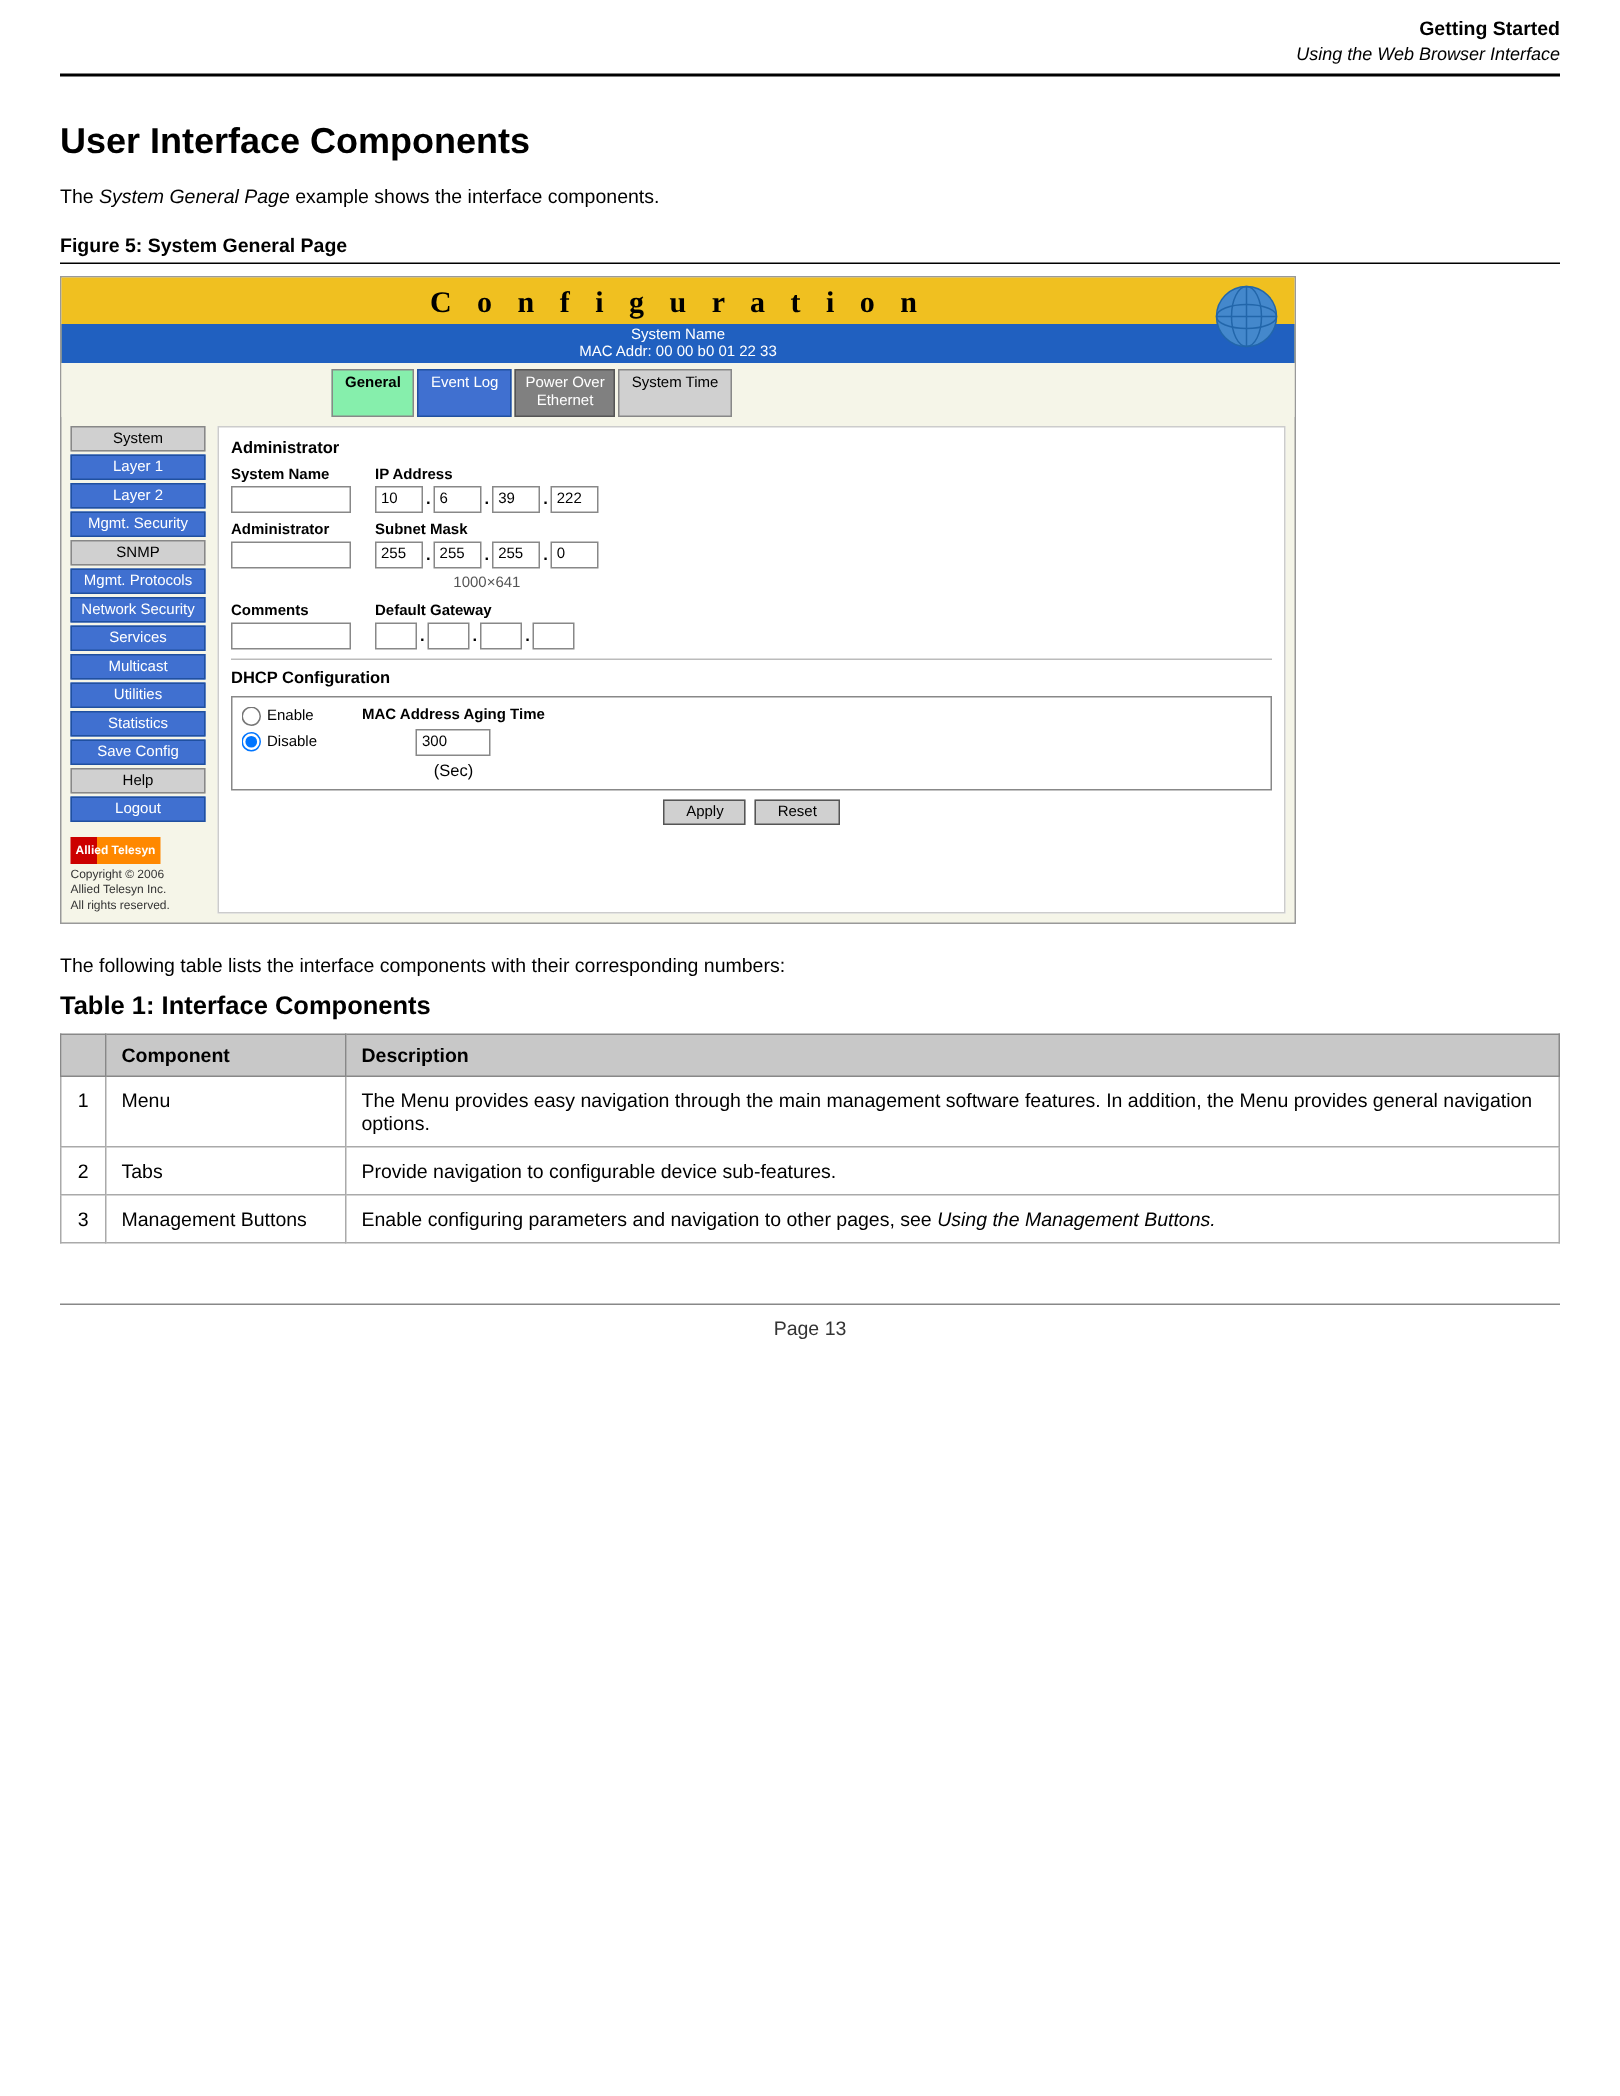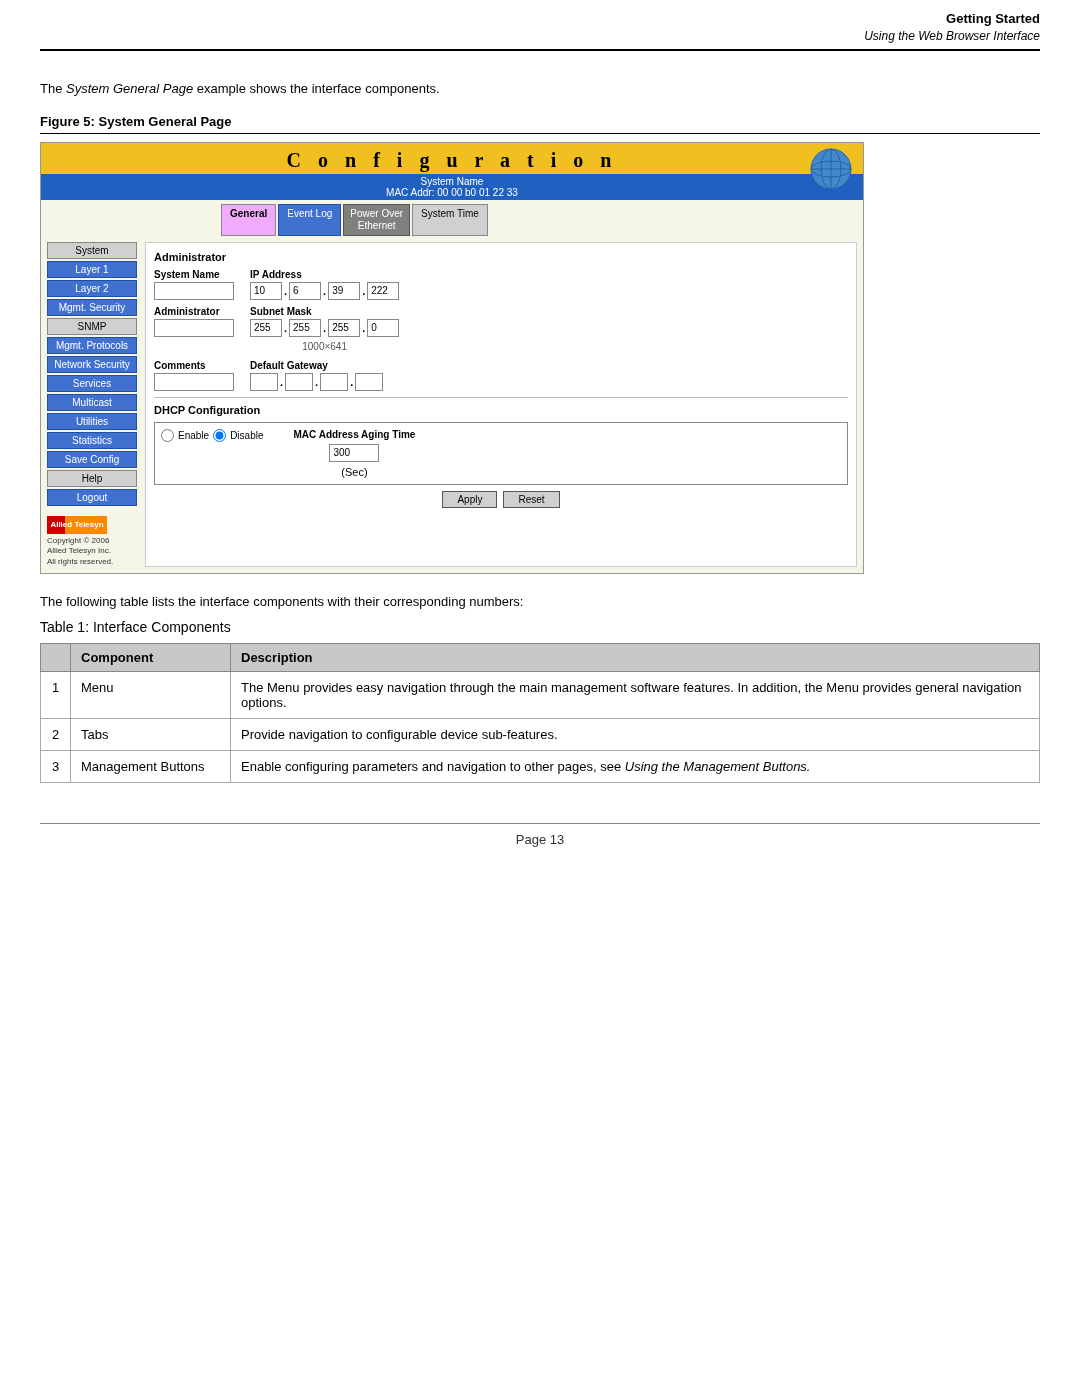--- a/index.html
+++ b/index.html
@@ -98,21 +98,21 @@
     }
     .config-tab {
       background: #d0d0d0;
       border: 1px solid #888;
       padding: 3px 8px;
       font-size: 10px;
       cursor: pointer;
       white-space: nowrap;
     }
     .config-tab.active {
-      background: #f0abfc;
+      background: #86efac;
       font-weight: bold;
     }
     .config-tab.blue {
       background: #4070d0;
       color: #fff;
       border-color: #2050a0;
     }
     .config-tab-power {
       background: #808080;
       color: #fff;
@@ -237,21 +237,21 @@
     }
 
     .dhcp-row {
       display: flex;
       gap: 30px;
       align-items: flex-start;
     }
 
     .radio-group {
       display: flex;
-      flex-direction: row;
+      flex-direction: column;
       gap: 4px;
     }
     .radio-item {
       display: flex;
       align-items: center;
       gap: 4px;
       font-size: 10px;
     }
 
     .mac-aging {
@@ -293,22 +293,22 @@
 
     .resolution-badge {
       font-size: 10px;
       color: #555;
       text-align: center;
       margin: 2px 0;
     }
 
     
     .table-caption {
-      font-size: 14px;
-      font-weight: normal;
+      font-size: 17px;
+      font-weight: bold;
       margin-bottom: 8px;
     }
 
     .components-table {
       width: 100%;
       border-collapse: collapse;
       font-size: 13px;
     }
     .components-table th {
       background: #c8c8c8;
@@ -350,20 +350,21 @@
 <div class="page-header">
   <div class="page-header-text">
     <div class="bold">Getting Started</div>
     <div class="italic">Using the Web Browser Interface</div>
   </div>
 </div>
 <hr class="header-rule">
 
 <div class="main-content">
 
+  <h1 class="page-title">User Interface Components</h1>
 
   <p class="intro-text">
     The <em>System General Page</em> example shows the interface components.
   </p>
 
   <div class="figure-label">Figure 5:    System General Page</div>
 
   <div class="config-ui">
 
     <div class="config-header">

